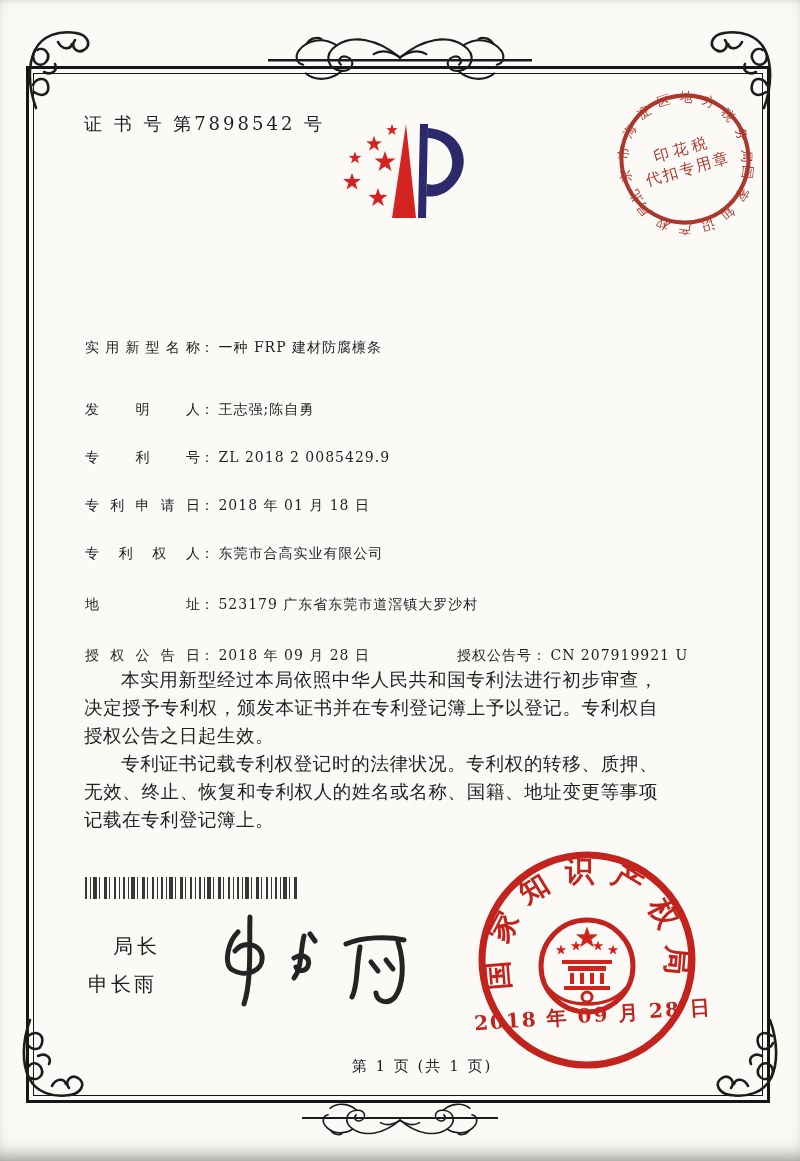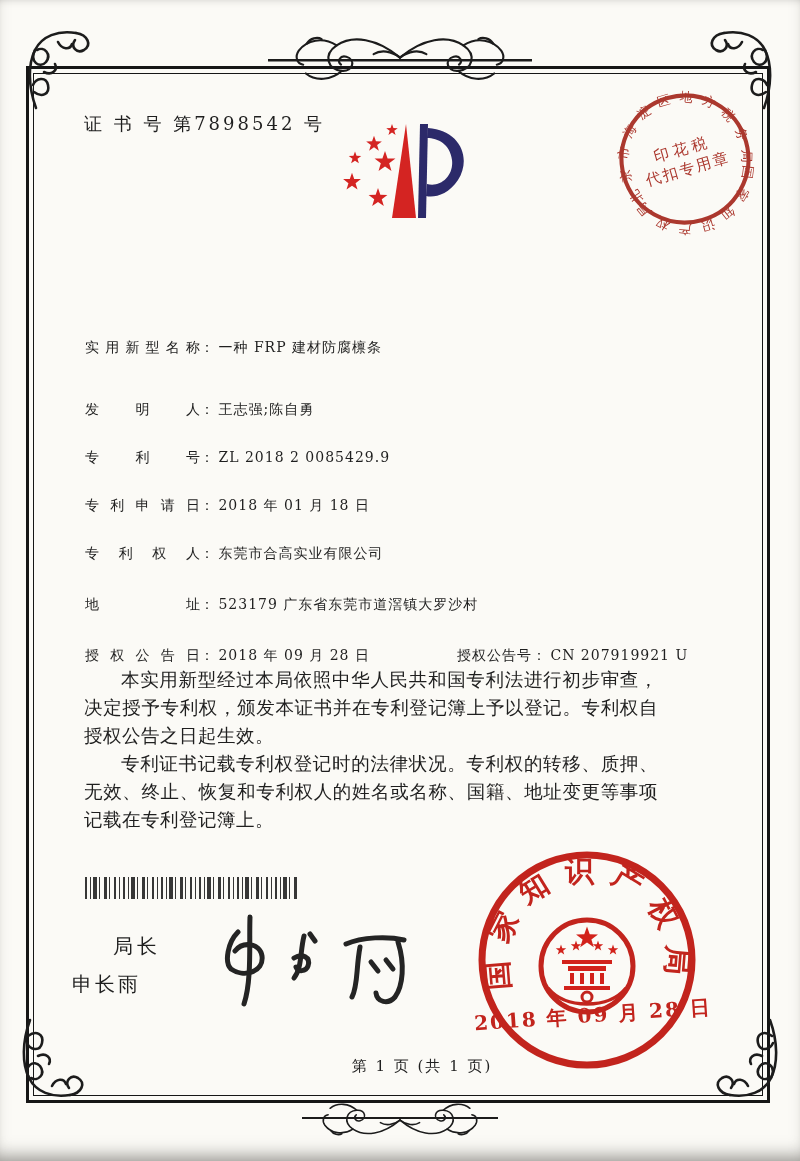--- a/index.html
+++ b/index.html
@@ -26,21 +26,21 @@
   .paras{position:absolute;left:84px;top:666px;width:574px;font-size:18.5px;line-height:28px;
          text-align:justify;letter-spacing:.5px;}
   .paras p{margin:0;text-indent:2em;}
   .barcode{position:absolute;left:85px;top:877px;width:212px;height:22px;opacity:.88;
     background:repeating-linear-gradient(90deg,
       #1c1c1c 0 2px,transparent 2px 5px,#1c1c1c 5px 6px,transparent 6px 8px,
       #1c1c1c 8px 12px,transparent 12px 14px,#1c1c1c 14px 15px,transparent 15px 19px,
       #1c1c1c 19px 22px,transparent 22px 24px,#1c1c1c 24px 25px,transparent 25px 29px,
       #1c1c1c 29px 31px,transparent 31px 34px,#1c1c1c 34px 35px,transparent 35px 38px);}
   .sig-title{position:absolute;left:88px;top:933px;font-size:20px;letter-spacing:4px;margin-left:25px;}
-  .sig-name{position:absolute;left:72px;top:971px;font-size:20px;letter-spacing:3px;}
+  .sig-name{position:absolute;left:88px;top:971px;font-size:20px;letter-spacing:3px;}
   .autograph{position:absolute;left:198px;top:912px;}
   .footer{position:absolute;left:0;top:1057px;width:100%;text-align:center;font-size:15px;letter-spacing:2px;padding-left:22px;}
   .tax-stamp{position:absolute;left:596px;top:70px;transform:rotate(-16deg);opacity:.92;}
   .seal{position:absolute;left:462px;top:848px;}
   .seal-date{position:absolute;left:468px;top:1002px;width:250px;text-align:center;
              color:#c2241d;font-size:20px;font-weight:bold;letter-spacing:2px;transform:rotate(-4deg);}
   svg text{font-family:"DejaVu Serif","Liberation Serif",serif;}
 </style>
 </head>
 <body>

